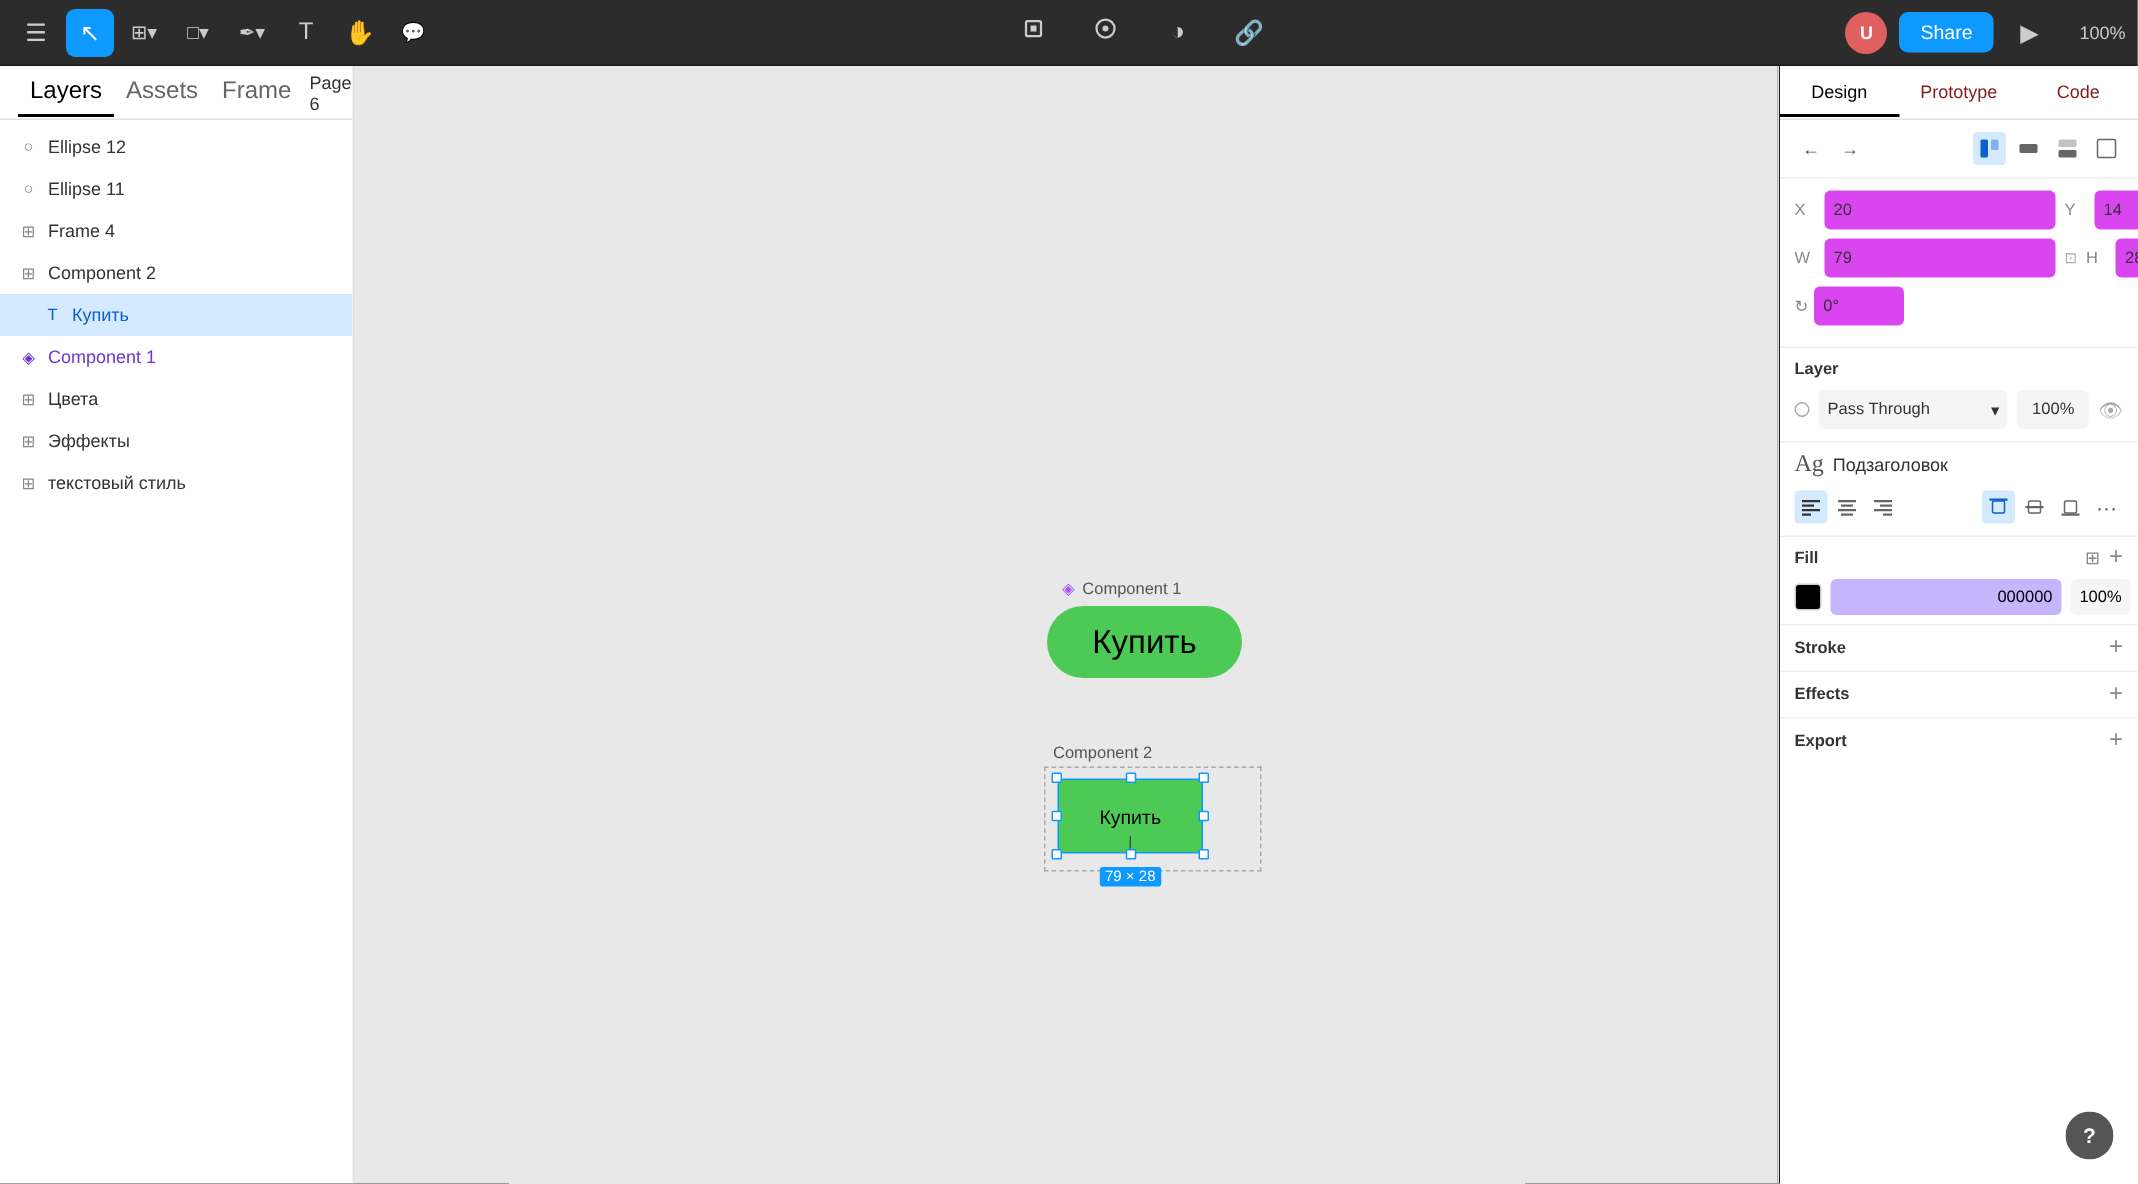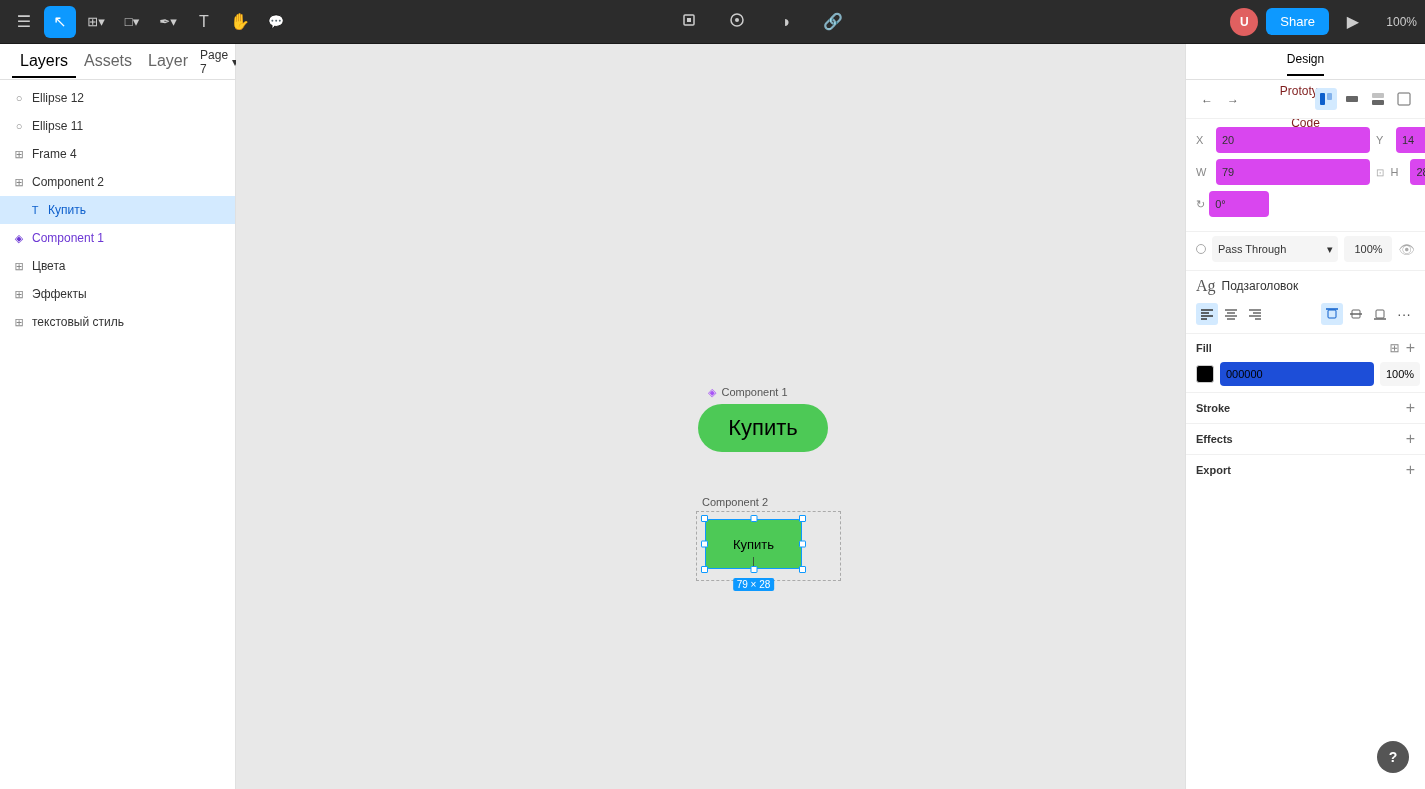--- a/index.html
+++ b/index.html
@@ -82,21 +82,21 @@
     }
     .comp2-frame {
       position: absolute;
       border: 1px dashed #aaa;
       border-radius: 0;
       pointer-events: none;
     }
 
     
     .right-panel { width: 240px; background: #fff; border-left: 1px solid #e0e0e0; display: flex; flex-direction: column; overflow-y: auto; }
-    .right-tabs { display: flex; border-bottom: 1px solid #e0e0e0; height: 36px; align-items: center; flex-direction: column; }
+    .right-tabs { display: flex; border-bottom: 1px solid #e0e0e0; height: 36px; align-items: center; }
     .right-tab { flex: 1; text-align: center; padding: 8px 0; font-size: 12px; cursor: pointer; color: #7f1d1d; border-bottom: 2px solid transparent; }
     .right-tab.active { color: #000; border-bottom: 2px solid #000; }
 
     
     .align-bar {
       display: flex; align-items: center; padding: 8px 10px; gap: 4px;
       border-bottom: 1px solid #f0f0f0;
     }
     .align-btn {
       width: 22px; height: 22px; display: flex; align-items: center; justify-content: center;
@@ -154,21 +154,21 @@
     }
 
     
     .fill-section { border-top: 1px solid #f0f0f0; padding: 6px 10px; }
     .fill-header { display: flex; align-items: center; margin-bottom: 6px; }
     .fill-title { font-size: 11px; font-weight: 600; color: #333; flex: 1; }
     .fill-add-btn { color: #888; font-size: 16px; cursor: pointer; line-height: 1; }
     .fill-grid-btn { color: #888; font-size: 12px; cursor: pointer; margin-right: 6px; }
     .fill-row { display: flex; align-items: center; gap: 6px; }
     .fill-swatch { width: 18px; height: 18px; border-radius: 3px; border: 1px solid #ccc; flex-shrink: 0; }
-    .fill-hex { flex: 1; background: #1d4ed8; border: none; border-radius: 4px; height: 24px; padding: 0 6px; font-size: 11px; }
+    .fill-hex { flex: 1; background: #c4b5fd; border: none; border-radius: 4px; height: 24px; padding: 0 6px; font-size: 11px; text-align: right; }
     .fill-opacity { width: 40px; background: #f5f5f5; border: none; border-radius: 4px; height: 24px; padding: 0 4px; font-size: 11px; text-align: center; }
 
     
     .addon-section { border-top: 1px solid #f0f0f0; padding: 6px 10px; }
     .addon-header { display: flex; align-items: center; }
     .addon-title { font-size: 11px; font-weight: 600; color: #333; flex: 1; }
     .addon-add { color: #888; font-size: 16px; cursor: pointer; }
 
     
     .right-panel::-webkit-scrollbar { width: 4px; }
@@ -249,23 +249,23 @@
     <span class="zoom-label">100%</span>
   </div>
 </div>
 
 <div class="main-layout">
 
   <div class="left-panel">
     <div class="panel-tabs">
       <div class="panel-tab active">Layers</div>
       <div class="panel-tab">Assets</div>
-      <div class="panel-tab">Layer</div>
+      <div class="panel-tab">Frame</div>
       <div class="page-selector">
-        <span>Page 7</span>
+        <span>Page 6</span>
         <span>▾</span>
       </div>
     </div>
 
     <div class="layers-list">
 
       <div class="layer-item">
         <span class="layer-icon">○</span>
         <span>Ellipse 12</span>
       </div>
@@ -401,20 +401,21 @@
         <span class="prop-constrain">⊡</span>
         <span class="prop-label">H</span>
         <input class="prop-input" type="text" value="28" style="">
       </div>
       <div class="rotation-row">
         <span class="rotation-icon">↻</span>
         <input class="prop-input" type="text" value="0°" style="width: 60px; flex: 0 0 auto;">
       </div>
     </div>
 
+    <div class="section-header">Layer</div>
     <div class="layer-blend">
       <div class="blend-dot"></div>
       <div class="blend-select">
         <span>Pass Through</span>
         <span>▾</span>
       </div>
       <input class="blend-opacity" type="text" value="100%" style="">
       <span class="eye-icon">👁</span>
     </div>
 

